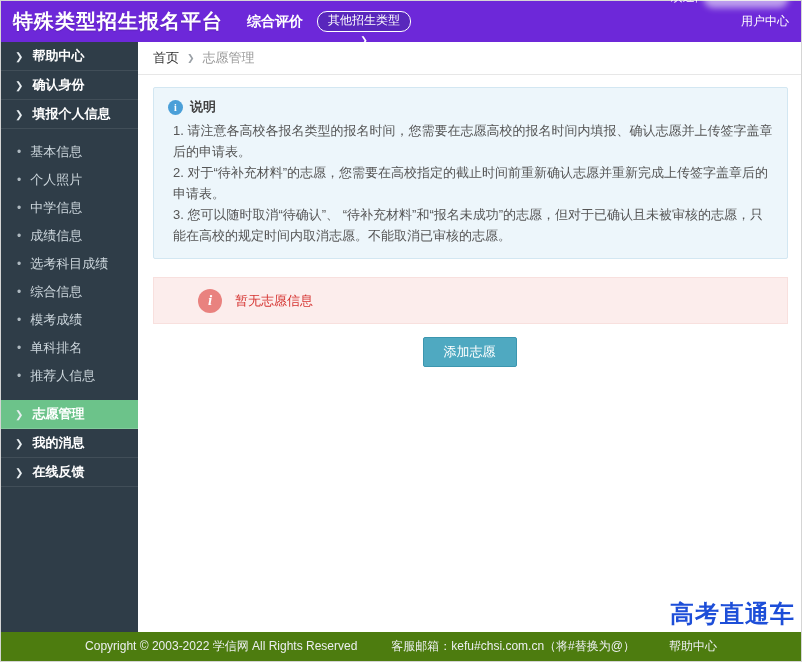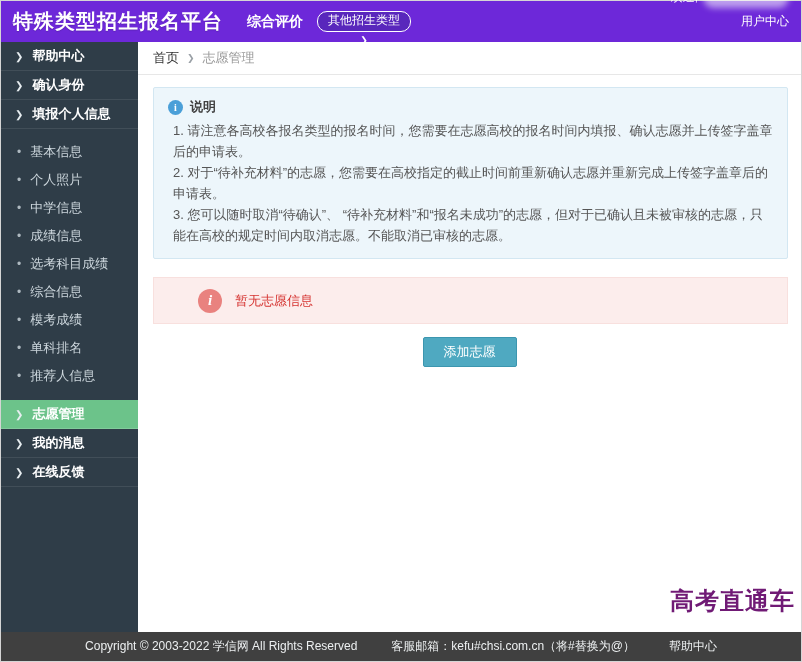--- a/index.html
+++ b/index.html
@@ -47,24 +47,24 @@
 
   
   .alert-box { margin:18px 13px 0 15px; background:#FCEDEC; border:1px solid #F8E0DE; height:47px; display:flex; align-items:center; padding-left:44px; }
   .alert-icon { width:24px; height:24px; border-radius:50%; background:#E9827F; color:#fff; display:flex; align-items:center; justify-content:center; font-family:"Liberation Serif",serif; font-style:italic; font-weight:bold; font-size:15px; flex-shrink:0; }
   .alert-text { margin-left:13px; color:#D53330; font-size:13px; font-weight:normal; }
 
   
   .add-btn { display:block; margin:13px auto 0 auto; background:#4FA9C1; border:1px solid #3C96AF; border-radius:2px; color:#fff; font-size:13px; padding:5px 20px; cursor:pointer; font-family:inherit; }
 
   
-  .watermark { position:absolute; right:6px; bottom:15px; font-size:24px; color:#701a75; letter-spacing:1px; font-weight:bold; text-shadow:1px 1px 0 #fff; user-select:none; }
+  .watermark { position:absolute; right:6px; bottom:2px; font-size:24px; color:#1d4ed8; letter-spacing:1px; font-weight:bold; text-shadow:1px 1px 0 #fff; user-select:none; }
 
   
-  .footer { height:29px; background:#404040; flex-shrink:0; display:flex; align-items:center; justify-content:center; gap:34px; color:#eceff0; font-size:12px;text-align:right; }
+  .footer { height:29px; background:#4d7c0f; flex-shrink:0; display:flex; align-items:center; justify-content:center; gap:34px; color:#eceff0; font-size:12px;text-align:right; }
   .footer .help { cursor:pointer; }
 </style>
 </head>
 <body>
 
 <div class="page">
 
   <header class="topbar">
     <div class="brand">特殊类型招生报名平台</div>
     <div class="subtitle">综合评价</div>

